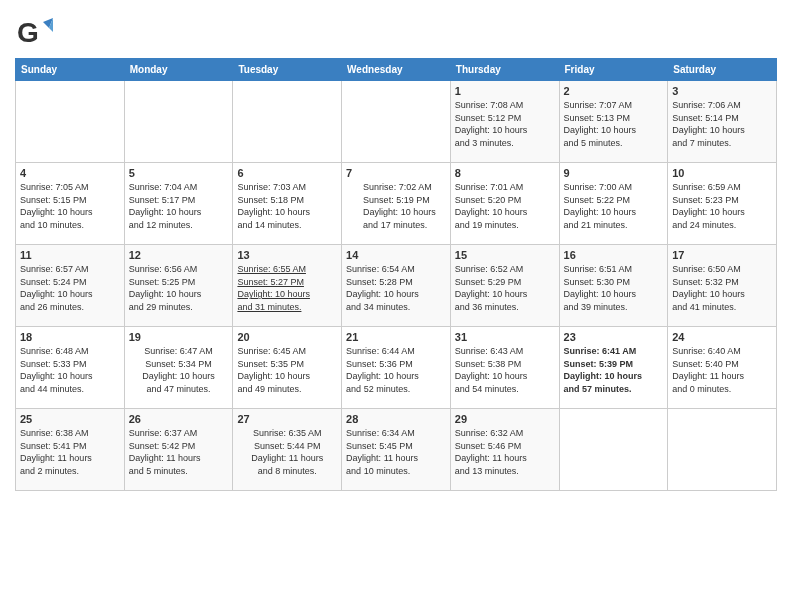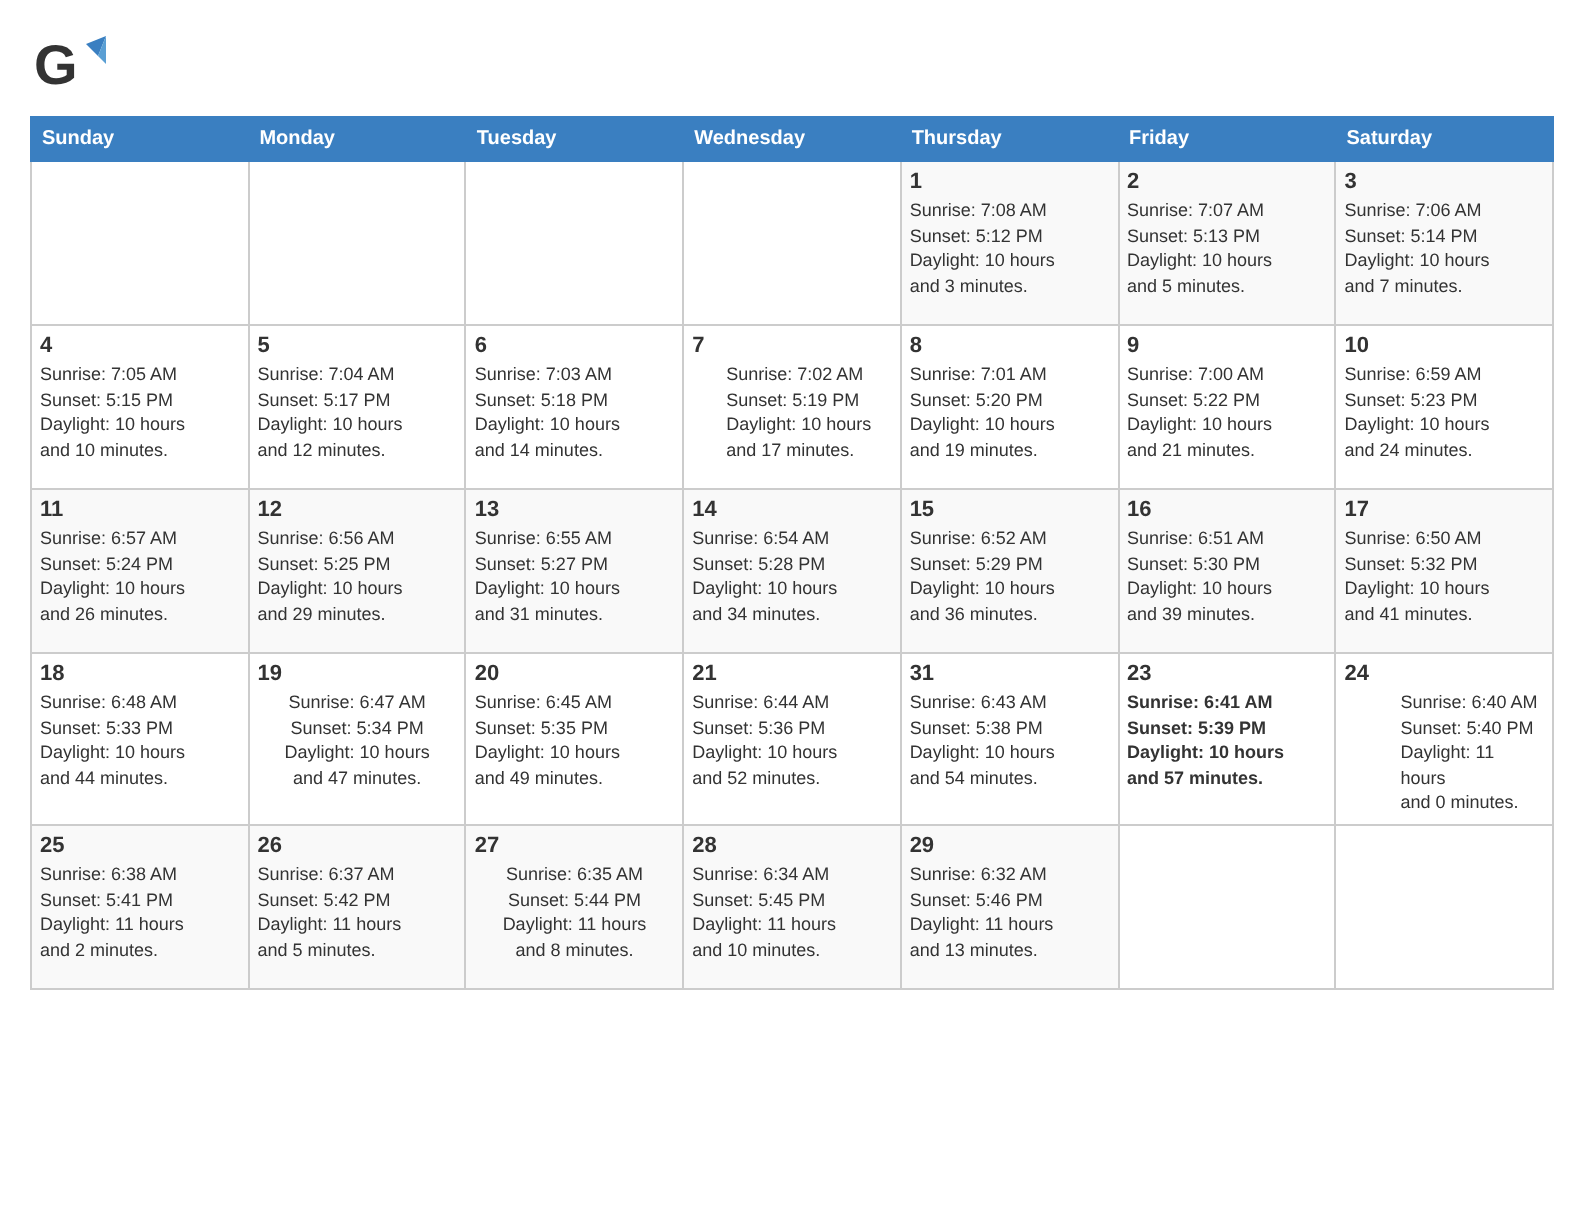--- a/index.html
+++ b/index.html
@@ -211,21 +211,21 @@
           </td>
           <td>
             <span class="day-num">12</span>
             <div class="day-info" style="white-space: pre-line;">Sunrise: 6:56 AM
 Sunset: 5:25 PM
 Daylight: 10 hours
 and 29 minutes.</div>
           </td>
           <td>
             <span class="day-num">13</span>
-            <div class="day-info" style="white-space: pre-line;">Sunrise: 6:55 AM
+            <div class="day-info" style="white-space: pre-line; text-decoration: underline;">Sunrise: 6:55 AM
 Sunset: 5:27 PM
 Daylight: 10 hours
 and 31 minutes.</div>
           </td>
           <td>
             <span class="day-num">14</span>
             <div class="day-info" style="white-space: pre-line;">Sunrise: 6:54 AM
 Sunset: 5:28 PM
 Daylight: 10 hours
 and 34 minutes.</div>
@@ -290,21 +290,21 @@
           </td>
           <td>
             <span class="day-num">23</span>
             <div class="day-info" style="white-space: pre-line; font-weight: bold;">Sunrise: 6:41 AM
 Sunset: 5:39 PM
 Daylight: 10 hours
 and 57 minutes.</div>
           </td>
           <td>
             <span class="day-num">24</span>
-            <div class="day-info" style="white-space: pre-line; margin-left: 28px;">Sunrise: 6:40 AM
+            <div class="day-info" style="white-space: pre-line;">Sunrise: 6:40 AM
 Sunset: 5:40 PM
 Daylight: 11 hours
 and 0 minutes.</div>
           </td>
         </tr>
         <tr>
           <td>
             <span class="day-num">25</span>
             <div class="day-info" style="white-space: pre-line;">Sunrise: 6:38 AM
 Sunset: 5:41 PM

